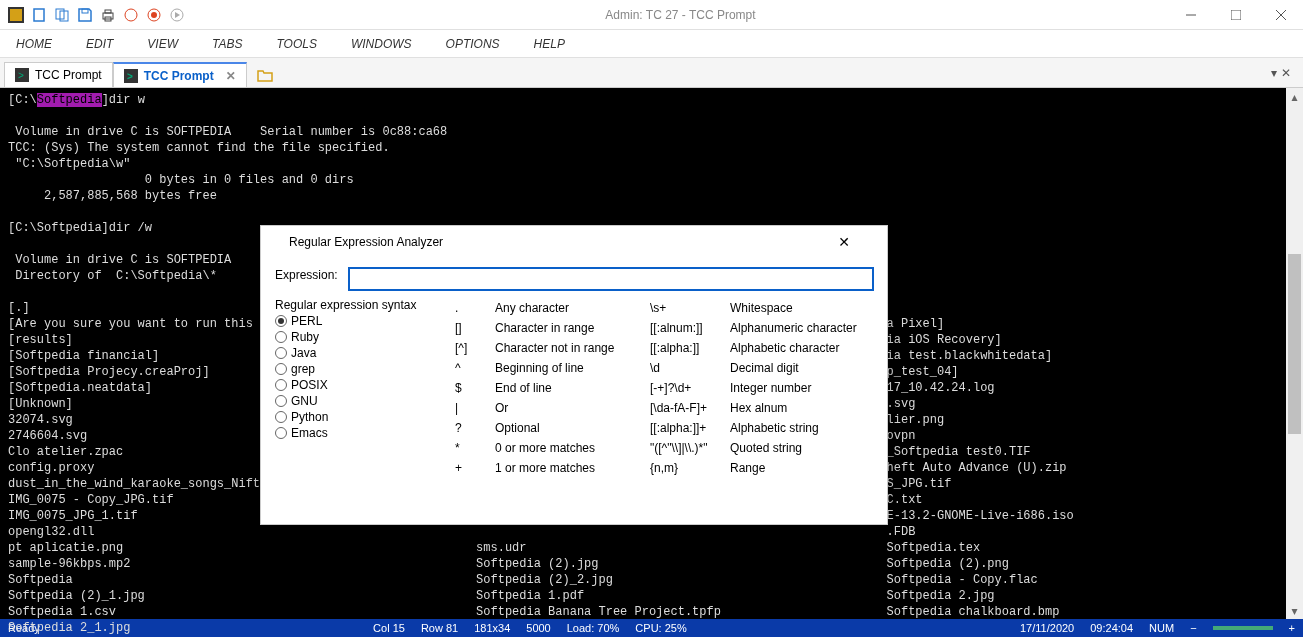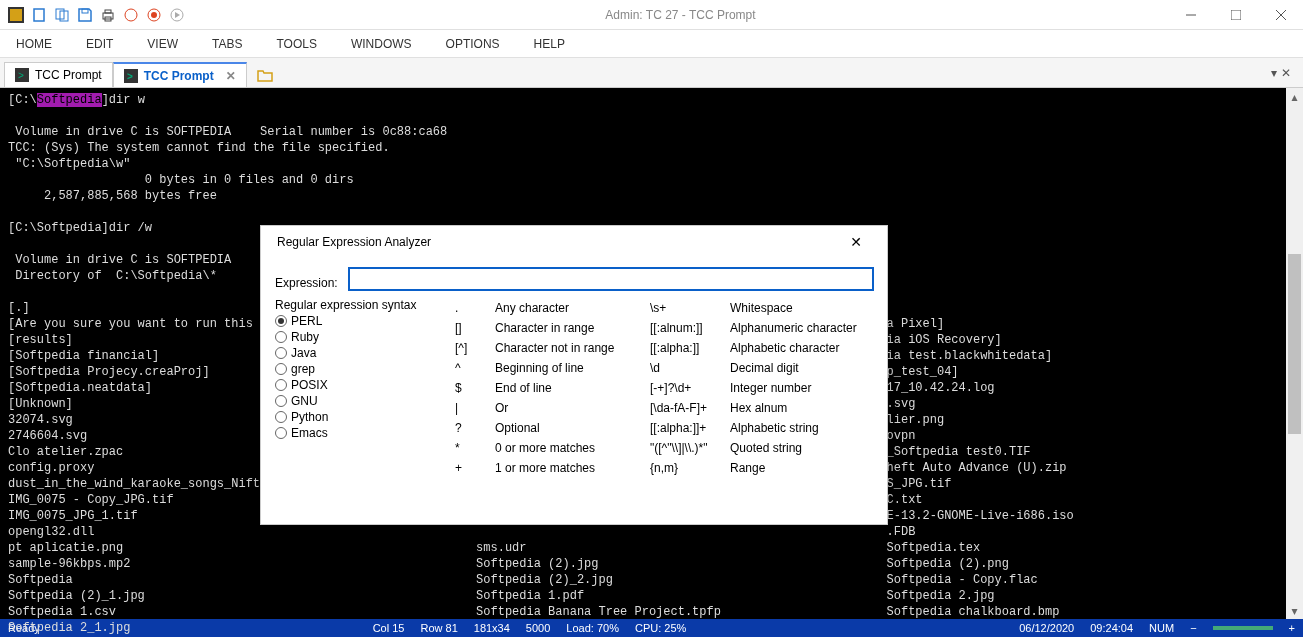--- a/index.html
+++ b/index.html
@@ -48,20 +48,21 @@
 }
 
 
 .menubar {
   height: 28px;
   display: flex;
   align-items: center;
   padding: 0 10px;
   gap: 22px;
   border-bottom: 1px solid #e0e0e0;
+  font-style: italic;
 }
 .menu-item { font-size: 12px; color: #333; cursor: pointer; padding: 4px 6px; }
 
 
 .tabbar {
   height: 30px;
   background: #f5f5f5;
   border-bottom: 1px solid #ccc;
   display: flex;
   align-items: stretch;
@@ -139,29 +140,29 @@
   background: #fff;
   box-shadow: 0 4px 20px rgba(0,0,0,.3);
   border: 1px solid #ccc;
   display: flex;
   flex-direction: column;
 }
 .dlg-title {
   height: 32px;
   display: flex;
   align-items: center;
-  padding: 0 16px;
+  padding: 0 28px;
   font-size: 12px;
 }
 .dlg-close { margin-left:auto; width:30px; height:30px; display:flex; align-items:center; justify-content:center; cursor:pointer; font-size:14px; }
 .dlg-body {
   padding: 10px 14px;
   flex: 1;
 }
-.dlg-row { display:flex; align-items:flex-end; margin-bottom: 8px; gap: 10px; }
+.dlg-row { display:flex; align-items:flex-start; margin-bottom: 8px; gap: 10px; }
 .dlg-label { width: 64px; font-size: 12px; }
 .dlg-input {
   flex: 1;
   height: 22px;
   border: 1px solid #888;
   padding: 2px 6px;
   font-size: 12px;
 }
 .dlg-input.active { border-color: #0a60c9; outline: 1px solid #0a60c9; }
 .dlg-lower { display:flex; gap: 30px; margin-top: 8px; }
@@ -348,21 +349,21 @@
 <div class="statusbar">
   <span class="seg">Ready</span>
   <span class="spacer"></span>
   <span class="seg">Col 15</span>
   <span class="seg">Row 81</span>
   <span class="seg">181x34</span>
   <span class="seg">5000</span>
   <span class="seg">Load: 70%</span>
   <span class="seg">CPU: 25%</span>
   <span class="spacer"></span>
-  <span class="seg">06/12/2020</span>
+  <span class="seg">17/11/2020</span>
   <span class="seg">09:24:04</span>
   <span class="seg">NUM</span>
   <span class="seg">−</span>
   <span class="seg" style="width:60px;height:4px;background:#4a7;position:relative;top:0;"></span>
   <span class="seg">+</span>
 </div>
 
 <div class="dialog">
   <div class="dlg-title">
     <span>Regular Expression Analyzer</span>

